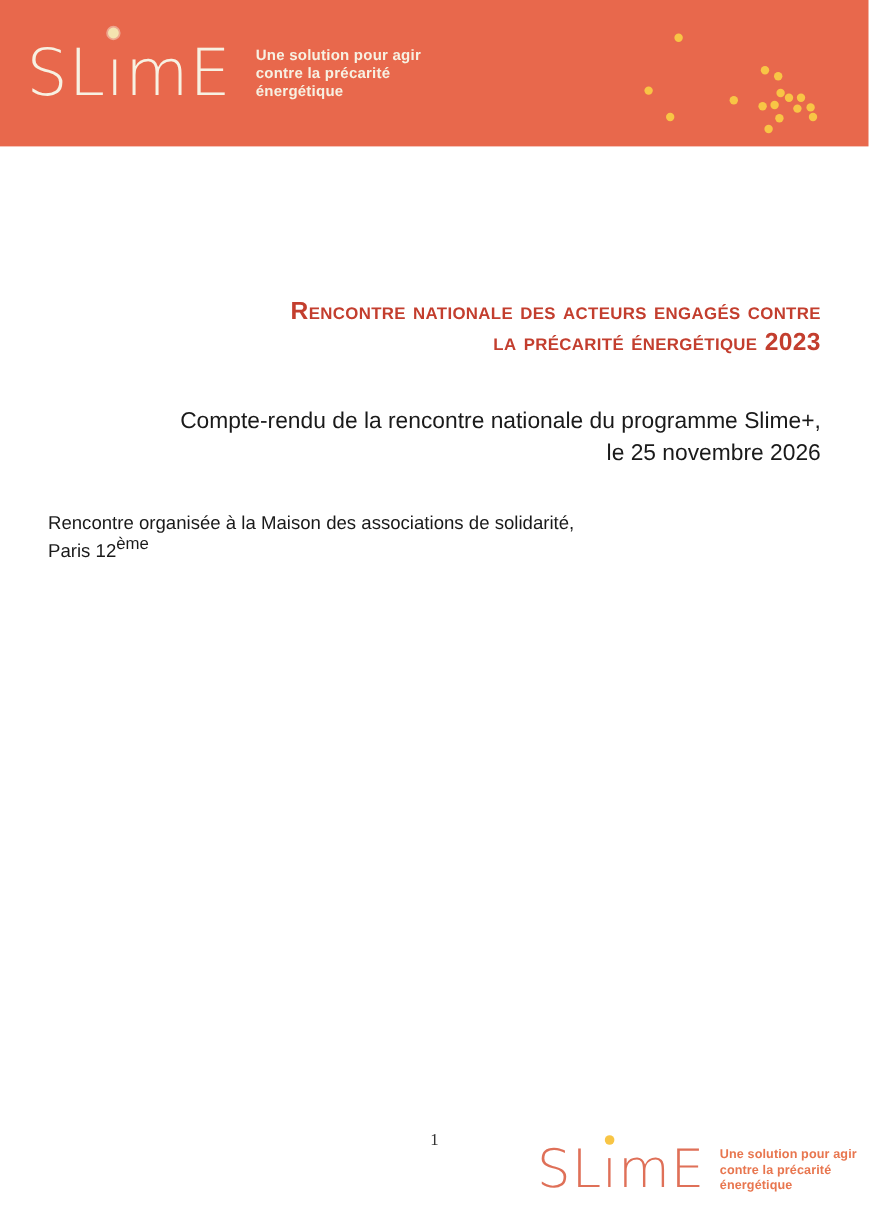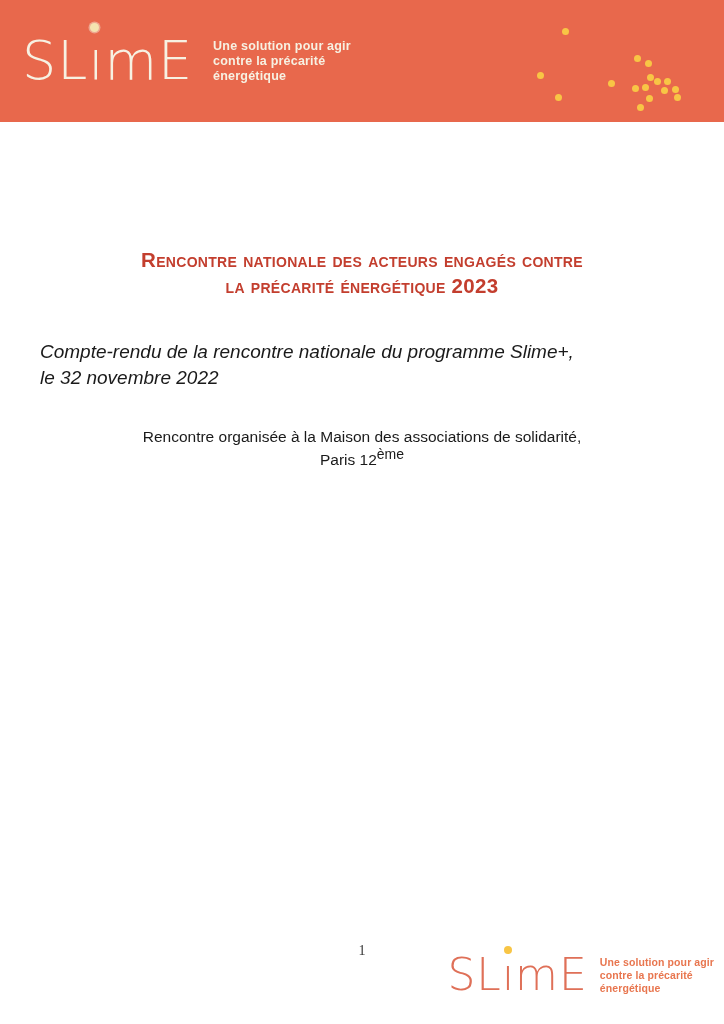--- a/index.html
+++ b/index.html
@@ -73,37 +73,35 @@
     position: absolute;
     top: 247px; left: 40px; right: 40px;
     text-align: center;
     color: var(--title-red);
     font-variant: small-caps;
     font-weight: bold;
     font-size: 20.5px;
     line-height: 26px;
     letter-spacing: 0.3px;
   }
-  .doc-title .line { display: block; }
+  .doc-title .line { display: block; text-align: right; }
 
   .doc-subtitle {
     position: absolute;
     top: 339px; left: 40px; right: 40px;
-    text-align: left;
+    text-align: right;
     color: var(--text-black);
     font-size: 19px;
     line-height: 26px;
-    font-style: italic;
   }
   .doc-subtitle .line { display: block; }
 
   .doc-location {
     position: absolute;
     top: 425px; left: 40px; right: 40px;
-    text-align: center;
     color: var(--text-black);
     font-size: 15.5px;
     line-height: 23px;
   }
   .doc-location .line { display: block; }
   .doc-location sup { font-size: 14px; vertical-align: super; line-height: 0; }
 
   
   .page-number {
     position: absolute;
@@ -179,21 +177,21 @@
       </div>
   </div>
 
   <div class="doc-title">
     <span class="line">Rencontre nationale des acteurs engagés contre</span>
     <span class="line">la précarité énergétique 2023</span>
   </div>
 
   <div class="doc-subtitle">
     <span class="line">Compte-rendu de la rencontre nationale du programme Slime+,</span>
-    <span class="line">le 32 novembre 2022</span>
+    <span class="line">le 25 novembre 2026</span>
   </div>
 
   <div class="doc-location">
     <span class="line">Rencontre organisée à la Maison des associations de solidarité,</span>
     <span class="line"><span>Paris 12</span><sup>ème</sup></span>
   </div>
 
   <div class="page-number">1</div>
 
   <div class="footer-logo">

